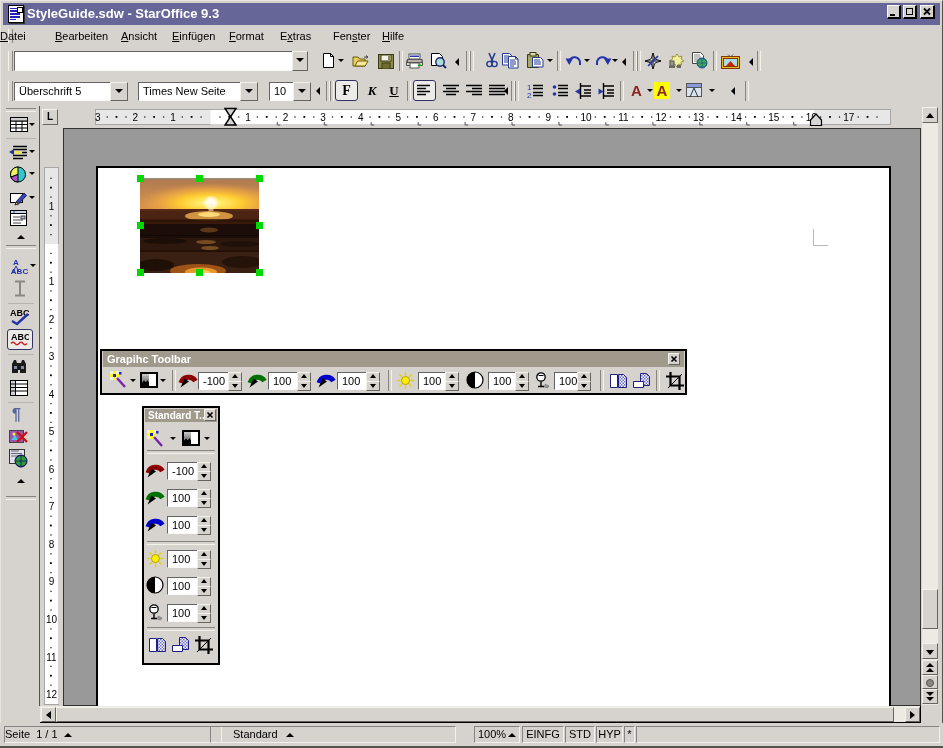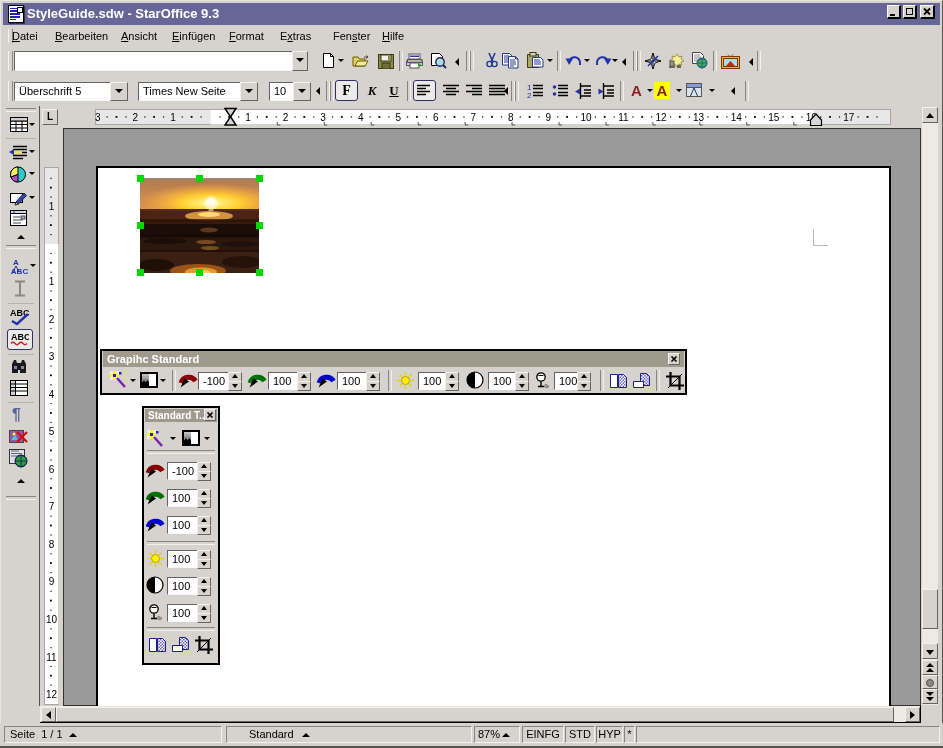--- a/index.html
+++ b/index.html
@@ -54,21 +54,21 @@
 </div>
 <div class="ab" style="left:920px;top:5px;width:15px;height:14px;background:#d6d3ce;border-top:1px solid #fcfaf5;border-left:1px solid #fcfaf5;border-right:2px solid #000;border-bottom:2px solid #000;box-sizing:border-box">
     <svg style="display:block" width="12" height="11">
       <path d="M3 2.5 L9 8.5 M9 2.5 L3 8.5" stroke="#000" stroke-width="1.8"></path>
     </svg>
   </div>
 
 <div class="ab" style="left:3px;top:25px;width:937px;height:21px;background:#d6d3ce;border-bottom:1px solid #b0ada6"></div>
 <div class="ab grip" style="left:8px;top:29px;height:14px"></div>
 <div class="ab" style="left:0;top:26px;width:943px;height:20px">
-  <span class="mi" style="left:12px"><u>D</u>atei</span>
+  <span class="mi" style="left:0"><u>D</u>atei</span>
   <span class="mi" style="left:55px"><u>B</u>earbeiten</span>
   <span class="mi" style="left:121px"><u>A</u>nsicht</span>
   <span class="mi" style="left:172px"><u>E</u>infügen</span>
   <span class="mi" style="left:229px"><u>F</u>ormat</span>
   <span class="mi" style="left:280px">E<u>x</u>tras</span>
   <span class="mi" style="left:333px">Fen<u>s</u>ter</span>
   <span class="mi" style="left:382px"><u>H</u>ilfe</span>
 </div>
 
 <div class="ab" style="left:3px;top:46px;width:937px;height:30px;background:#d6d3ce;border-bottom:1px solid #b0ada6"></div>
@@ -567,21 +567,21 @@
 <div class="ab" style="left:137px;top:222px;width:7px;height:7px;background:#00d800"></div>
 <div class="ab" style="left:256px;top:222px;width:7px;height:7px;background:#00d800"></div>
 <div class="ab" style="left:137px;top:269px;width:7px;height:7px;background:#00d800"></div>
 <div class="ab" style="left:196px;top:269px;width:7px;height:7px;background:#00d800"></div>
 <div class="ab" style="left:256px;top:269px;width:7px;height:7px;background:#00d800"></div>
 </div>
 
 <div id="float1">
     <div class="ab" style="left:100px;top:349px;width:587px;height:46px;background:#d6d3ce;border:2px solid #000;box-sizing:border-box"></div>
 <div class="ab" style="left:103px;top:351px;width:581px;height:16px;background:#a09a8c"></div>
-<div class="ab" style="left:107px;top:351px;height:16px;line-height:16px;font-size:11px;font-weight:bold;color:#fff;filter:grayscale(1)">Grapihc Standard</div>
+<div class="ab" style="left:107px;top:351px;height:16px;line-height:16px;font-size:11px;font-weight:bold;color:#fff;filter:grayscale(1)">Grapihc Toolbar</div>
 <div class="ab" style="left:668px;top:353px;width:12px;height:12px;background:#d6d3ce;border:1px solid #f4f1ea;border-right-color:#66645e;border-bottom-color:#66645e;box-sizing:border-box">
       <svg style="display:block" width="10" height="10">
         <path d="M2.5 2.5 L7.5 7.5 M7.5 2.5 L2.5 7.5" stroke="#000" stroke-width="1.6"></path>
       </svg>
     </div>
 <svg class="ab" style="left:110px;top:371px" width="17" height="17">
       <rect x="0" y="0" width="3" height="3" fill="#eee"></rect>
       <rect x="3" y="0" width="3" height="3" fill="#ff0"></rect>
       <rect x="6" y="0" width="3" height="3" fill="#eee"></rect>
       <rect x="0" y="3" width="3" height="3" fill="#ff0"></rect>
@@ -832,21 +832,21 @@
 <div class="ab" style="left:40px;top:706px;width:881px;height:17px;background:#eceae3;border-right:1px solid #000;border-bottom:1px solid #000;box-sizing:border-box"></div>
 <div class="ab cbtn" style="left:41px;top:707px;width:15px;height:15px;box-sizing:border-box">
     <div class="lf" style="margin:3px auto 0;border-top-width:4px;border-bottom-width:4px;border-right-width:5px"></div>
   </div>
 <div class="ab cbtn" style="left:56px;top:707px;width:838px;height:15px;box-sizing:border-box"></div>
 <div class="ab cbtn" style="left:905px;top:707px;width:15px;height:15px;box-sizing:border-box">
     <div style="width:0;height:0;border-top:4px solid transparent;border-bottom:4px solid transparent;border-left:5px solid #000;margin:3px auto 0"></div>
   </div>
 
 <div class="ab" style="left:0;top:723px;width:943px;height:25px;background:#d6d3ce"></div>
-<div class="statp" style="left:4px;width:216px"><span style="margin-left:5px">Seite&nbsp;&nbsp;1 / 1</span><span style="display:inline-block;margin-left:6px;width:0;height:0;border-left:4px solid transparent;border-right:4px solid transparent;border-bottom:4px solid #000;vertical-align:middle"></span></div>
-<div class="statp" style="left:226px;width:244px"><span style="margin-left:22px">Standard</span><span style="display:inline-block;margin-left:8px;width:0;height:0;border-left:4px solid transparent;border-right:4px solid transparent;border-bottom:4px solid #000;vertical-align:middle"></span></div>
-<div class="statp" style="left:474px;width:44px"><span style="margin-left:3px">87%</span><span style="display:inline-block;margin-left:2px;width:0;height:0;border-left:4px solid transparent;border-right:4px solid transparent;border-bottom:4px solid #000;vertical-align:middle"></span></div>
+<div class="statp" style="left:4px;width:216px"><span style="">Seite&nbsp;&nbsp;1 / 1</span><span style="display:inline-block;margin-left:6px;width:0;height:0;border-left:4px solid transparent;border-right:4px solid transparent;border-bottom:4px solid #000;vertical-align:middle"></span></div>
+<div class="statp" style="left:210px;width:244px"><span style="margin-left:22px">Standard</span><span style="display:inline-block;margin-left:8px;width:0;height:0;border-left:4px solid transparent;border-right:4px solid transparent;border-bottom:4px solid #000;vertical-align:middle"></span></div>
+<div class="statp" style="left:474px;width:44px"><span style="margin-left:3px">100%</span><span style="display:inline-block;margin-left:2px;width:0;height:0;border-left:4px solid transparent;border-right:4px solid transparent;border-bottom:4px solid #000;vertical-align:middle"></span></div>
 <div class="statp" style="left:522px;width:40px;text-align:center">EINFG</div>
 <div class="statp" style="left:565px;width:28px;text-align:center">STD</div>
 <div class="statp" style="left:596px;width:25px;text-align:center">HYP</div>
 <div class="statp" style="left:624px;width:9px;text-align:center">*</div>
 <div class="statp" style="left:636px;width:302px"></div>
 <div class="ab" style="left:0;top:746px;width:943px;height:2px;background:#55534e"></div>
 
 </body></html>

